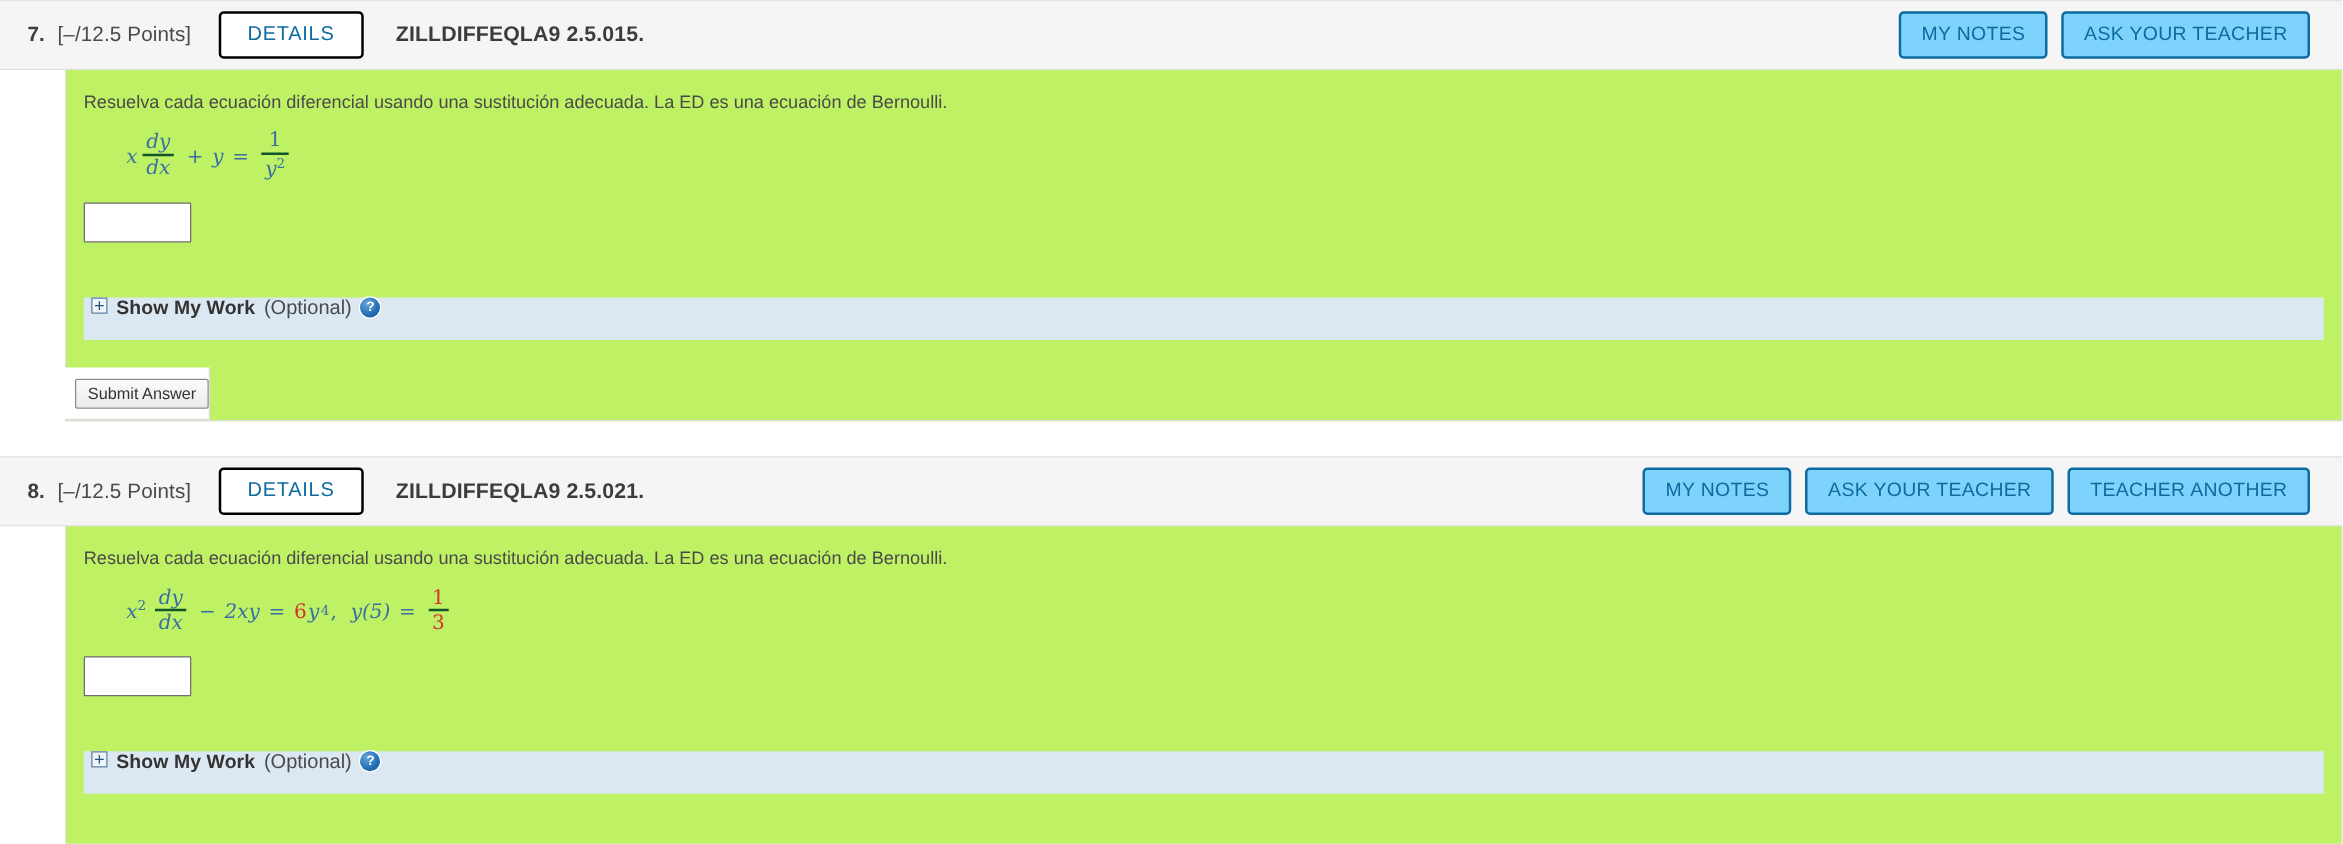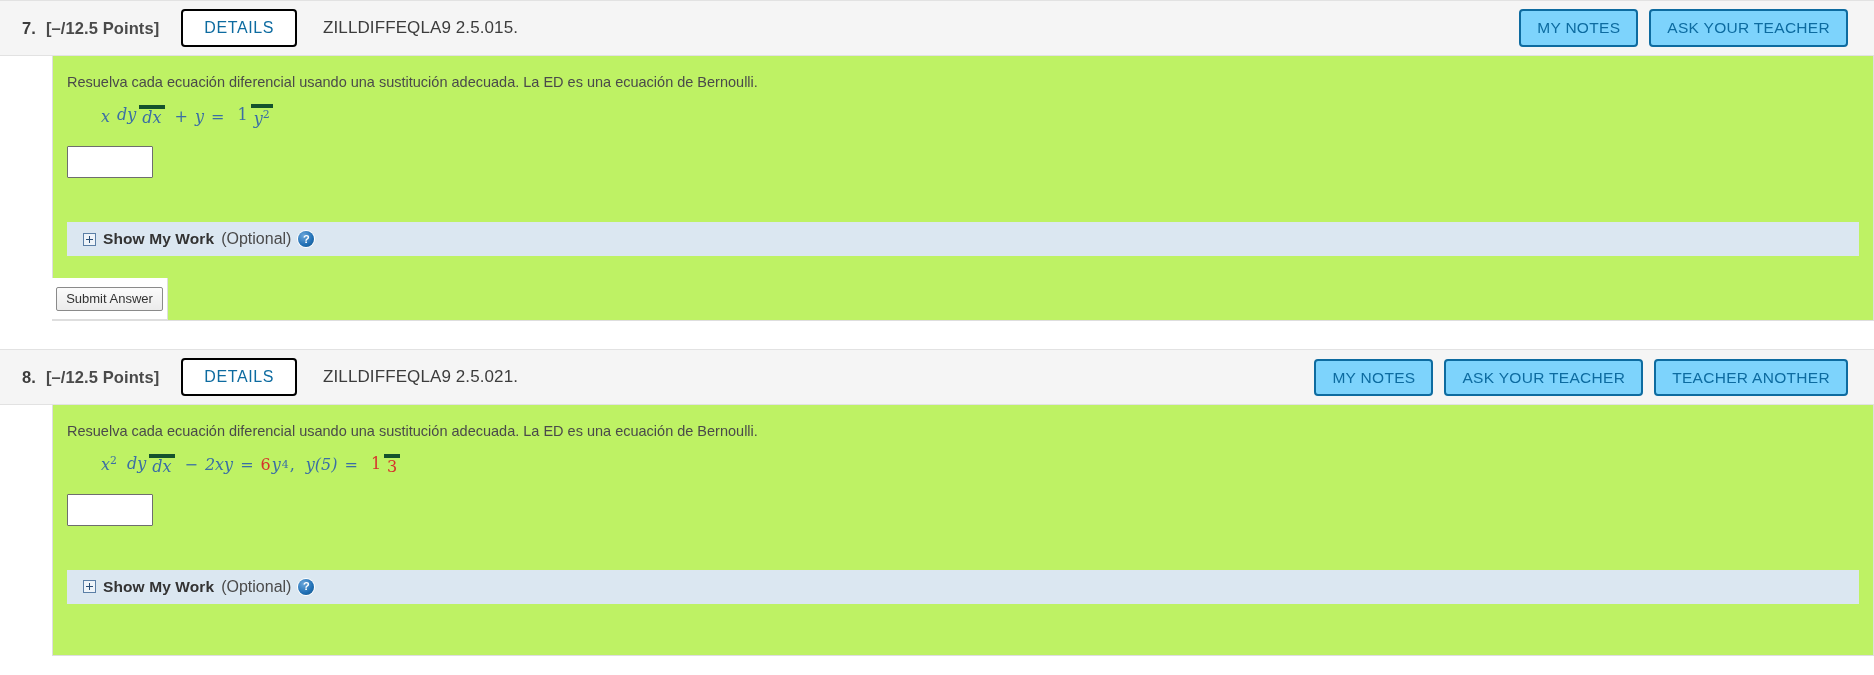--- a/index.html
+++ b/index.html
@@ -27,41 +27,41 @@
   }
   .prob-num {
     font-size: 16.5px;
     font-weight: bold;
     color: #3c3c3c;
     margin-right: 10px;
     letter-spacing: .1px;
   }
   .prob-points {
     font-size: 16.5px;
-    font-weight: bold;
+    font-weight: normal;
     color: #4a4a4a;
     margin-right: 22px;
     letter-spacing: .1px;
   }
   .details-btn {
     border: 2px solid #000000;
     background: #ffffff;
     color: #0d6ba0;
     font-size: 16px;
     font-weight: 500;
     letter-spacing: .6px;
     border-radius: 4px;
     padding: 9px 21px;
     line-height: 1;
     cursor: pointer;
     font-family: "Liberation Sans", sans-serif;
   }
   .prob-code {
     font-size: 17px;
-    font-weight: normal;
+    font-weight: bold;
     color: #3c3c3c;
     margin-left: 26px;
     letter-spacing: .1px;
   }
   .header-spacer { flex: 1 1 auto; }
   .header-actions { display: flex; gap: 11px; }
   .action-btn {
     border: 2px solid #0d6ba0;
     background: #7dd3fc;
     color: #0d6ba0;
@@ -103,28 +103,28 @@
     padding-top: 12px;
     display: flex;
     align-items: center;
     gap: 1px;
     white-space: nowrap;
   }
   .math .op { font-style: normal; margin: 0 6px; }
   .math .comma { font-style: normal; margin-right: 10px; }
   .frac {
     display: inline-flex;
-    flex-direction: row;
+    flex-direction: column;
     align-items: center;
     vertical-align: middle;
     margin: 0 3px;
     line-height: 1.05;
   }
   .frac .num { padding: 0 3px 1px 3px; }
-  .frac .den { padding: 1px 3px 0 3px; border-top: 4px solid #14532d; }
+  .frac .den { padding: 1px 3px 0 3px; border-top: 2px solid #14532d; }
   .sup { font-size: 0.68em; vertical-align: super; font-style: italic; }
   .red { color: #d6312b; }
   .upr { font-style: normal; }
 
   
   .answer-wrap { padding: 18px 0 0 14px; }
   .answer-box {
     width: 86px; height: 32px;
     border: 1px solid #6e6e6e;
     background: #ffffff;
@@ -133,22 +133,22 @@
 
   .spacer-lg { height: 44px; }
   .spacer-md { height: 38px; }
 
   
   .smw-bar {
     background: #dbe7f1;
     margin: 0 14px 13px 14px;
     height: 34px;
     display: flex;
-    align-items: center;
-    padding-left: 16px;
+    align-items: flex-start;
+    padding-left: 6px;
     gap: 7px;
   }
   .plus-icon {
     width: 13px; height: 13px;
     border: 1px solid #5b7fa6;
     background: #eef4f9;
     position: relative;
     flex: 0 0 auto;
   }
   .plus-icon::before, .plus-icon::after {
@@ -170,21 +170,21 @@
   }
 
   
   .submit-row { position: relative; height: 42px; margin-top: 22px; }
   .submit-cell {
     position: absolute; left: -1px; top: 0;
     width: 116px; height: 42px;
     border-right: 1px solid #dedede;
     border-bottom: 1px solid #dedede;
     background: #ffffff;
-    display: flex; align-items: center; justify-content: center;
+    display: flex; align-items: center; justify-content: flex-end;
   }
   .submit-btn {
     font-family: "Liberation Sans", sans-serif;
     font-size: 13px;
     color: #333333;
     background: linear-gradient(#fbfbfb, #ebebeb);
     border: 1px solid #8a8a8a;
     border-radius: 2px;
     padding: 4px 9px;
     line-height: 1.1;

